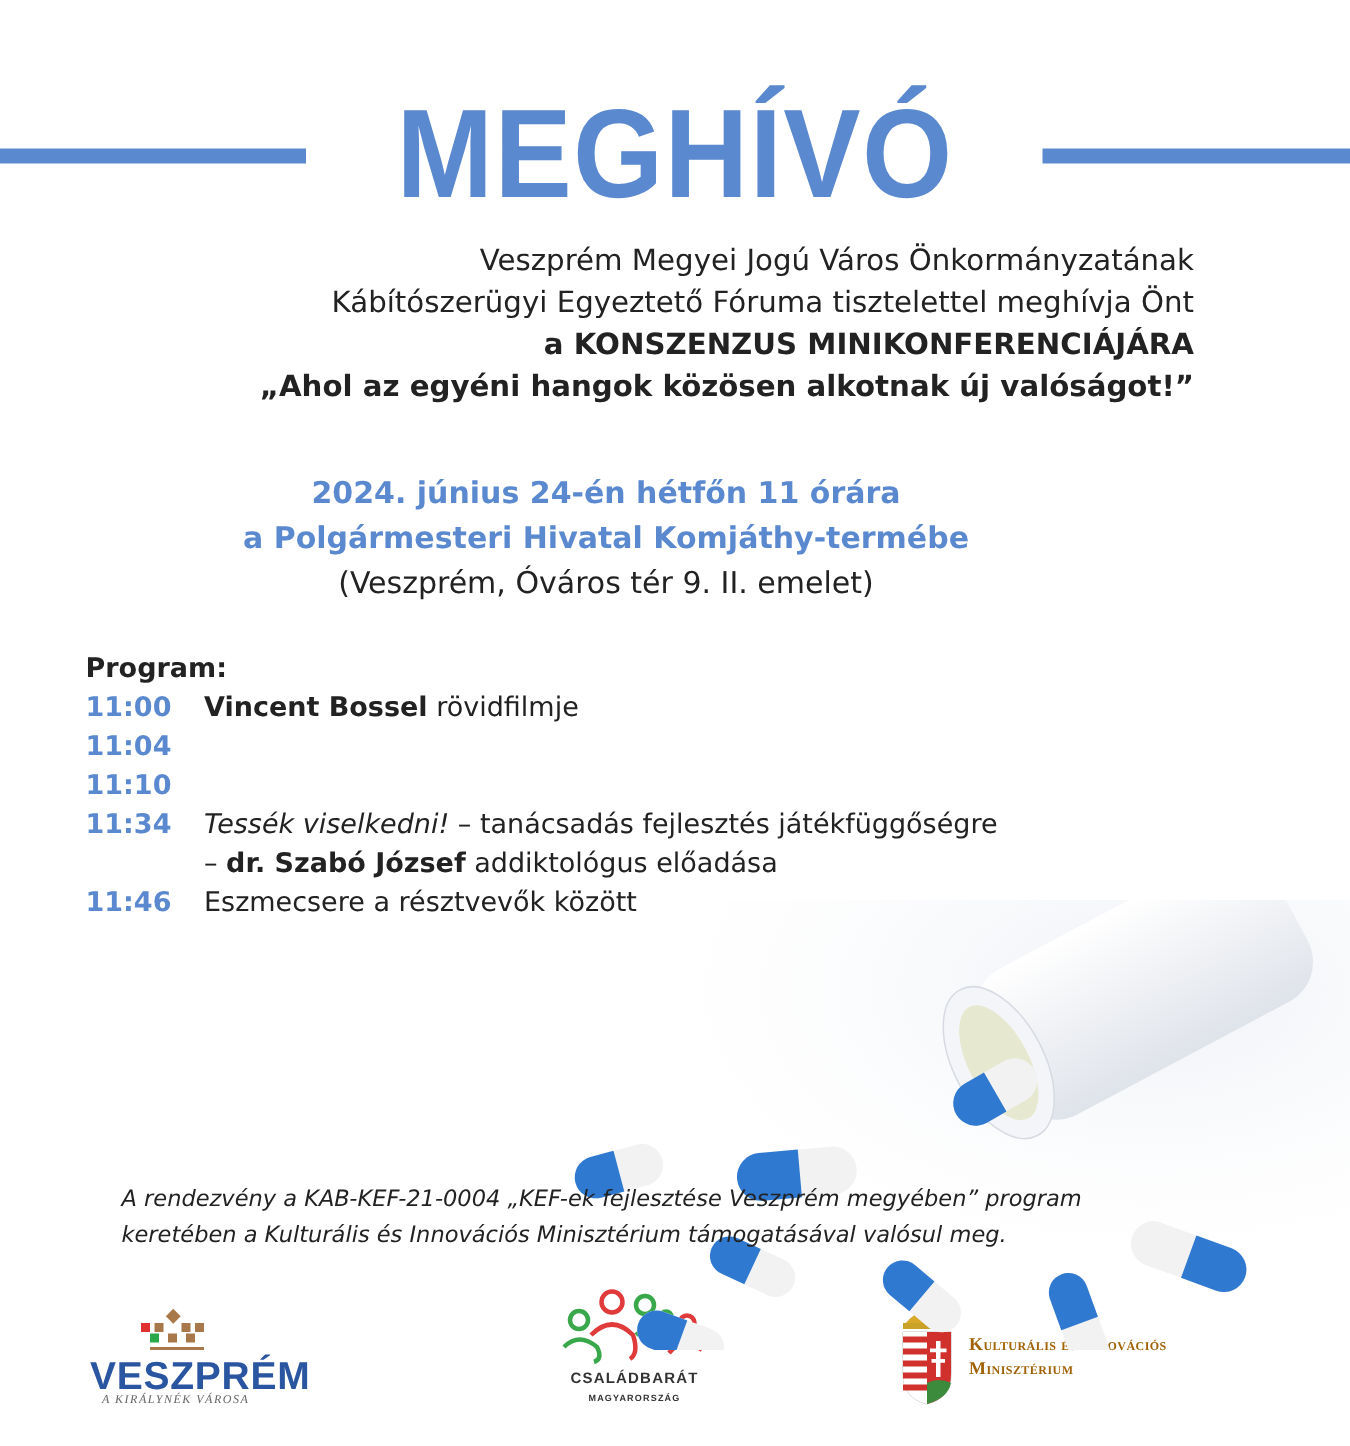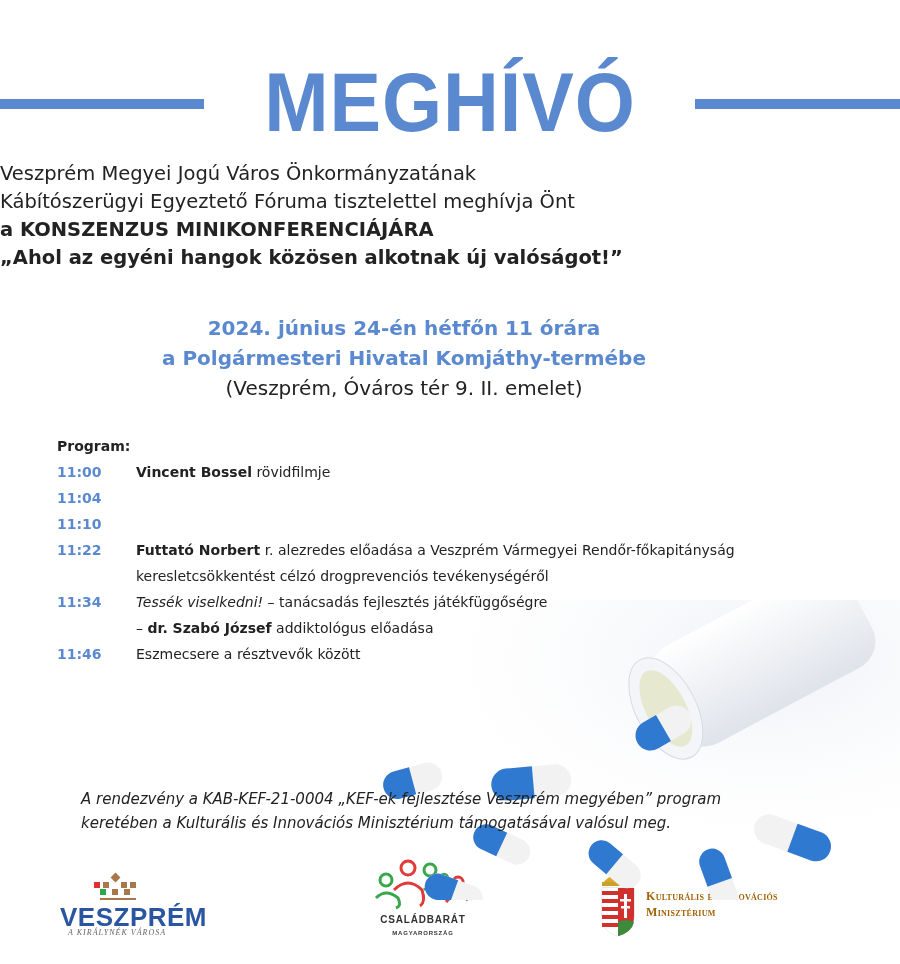--- a/index.html
+++ b/index.html
@@ -12,33 +12,33 @@
   .bar { position: absolute; top: 99px; height: 10px; background: #5b89cf; }
   .bar.left { left: 0; width: 204px; }
   .bar.right { left: 695px; width: 205px; }
   .title {
     position: absolute; top: 52px; left: 0; width: 900px; text-align: center;
     font-family: "Liberation Sans", sans-serif; font-weight: 700;
     font-size: 84px; color: #5b89cf; letter-spacing: 1px; line-height: 100px;
     transform: scaleX(0.92);
   }
   .intro {
-    position: absolute; top: 160px; left: 0; width: 796px; text-align: left;
+    position: absolute; top: 160px; left: 0; width: 796px; text-align: right;
     font-size: 19.5px; line-height: 28px; color: #222;
   }
   .intro .b { font-weight: 700; }
   .when {
     position: absolute; top: 313px; left: 0; width: 808px; text-align: center;
     font-size: 20px; line-height: 30px;
   }
   .when .blue { color: #5b89cf; font-weight: 700; }
   .when .addr { color: #222; font-weight: 400; }
   .program {
     position: absolute; top: 433px; left: 57px; width: 780px;
-    font-size: 14px; line-height: 26px; z-index: 2;
+    font-size: 18px; line-height: 26px; z-index: 2;
   }
   .program-head { font-weight: 700; }
   .row { display: flex; }
   .time { width: 79px; flex: none; color: #5b89cf; font-weight: 700; }
   .desc { flex: 1; }
   .desc b { font-weight: 700; }
   .desc i { font-style: italic; }
   .footnote {
     position: absolute; top: 787px; left: 57px; width: 800px;
     font-style: italic; font-size: 15px; line-height: 24px; color: #222; z-index: 2; margin-left: 24px;
@@ -129,24 +129,20 @@
   <div id="program-rows">
       <div class="row">
         <div class="time">11:00</div>
         <div class="desc"><b>Vincent Bossel</b><span> rövidfilmje</span></div>
       </div>
       <div class="row">
         <div class="time">11:04</div>
       </div>
       <div class="row">
         <div class="time">11:10</div>
-      </div>
-      <div class="row">
-        <div class="time">11:22</div>
-        <div class="desc"><b>Futtató Norbert</b><span> r. alezredes előadása a Veszprém Vármegyei Rendőr-főkapitányság keresletcsökkentést célzó drogprevenciós tevékenységéről</span></div>
       </div>
       <div class="row">
         <div class="time">11:34</div>
         <div class="desc"><i>Tessék viselkedni!</i><span> – tanácsadás fejlesztés játékfüggőségre</span><br><span>– </span><b>dr. Szabó József</b><span> addiktológus előadása</span></div>
       </div>
       <div class="row">
         <div class="time">11:46</div>
         <div class="desc"><span>Eszmecsere a résztvevők között</span></div>
       </div>
     </div>

